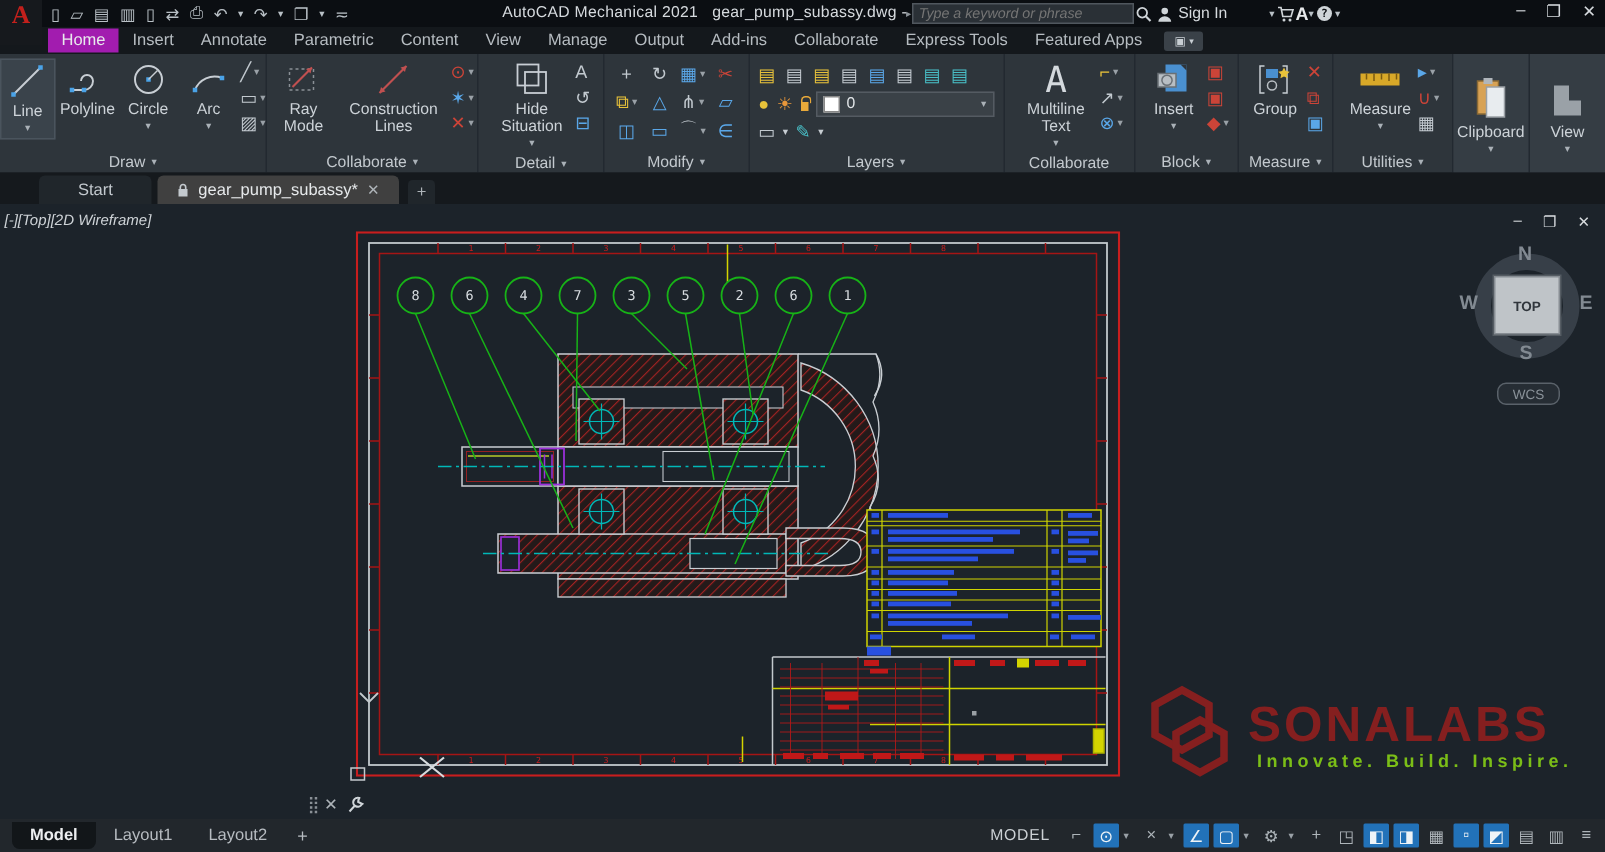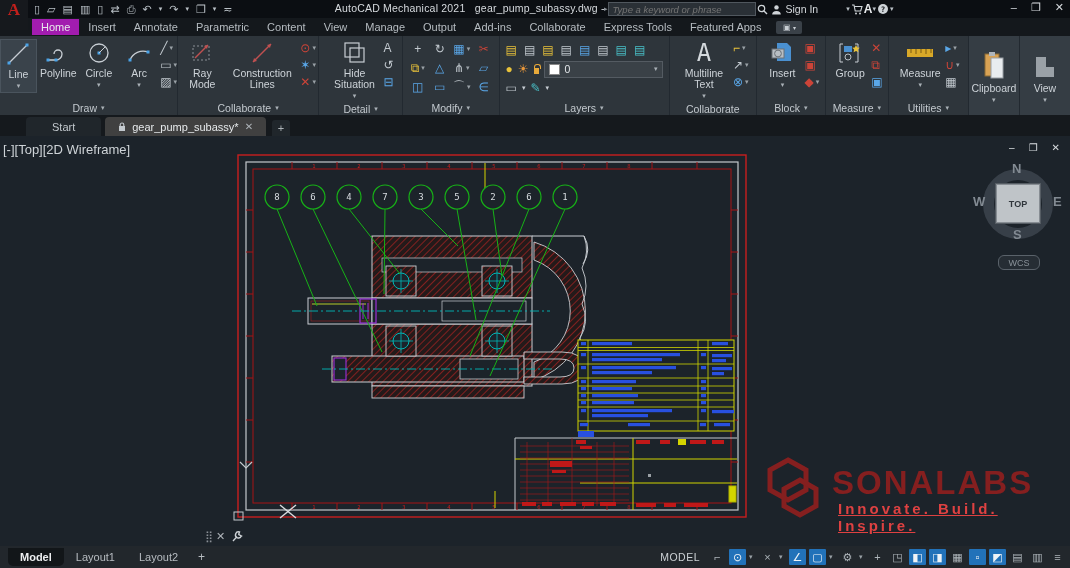--- a/index.html
+++ b/index.html
@@ -64,38 +64,38 @@
   #doc-tabs{position:absolute;left:0;top:115px;width:1070px;height:21px;background:#15191d;
             display:flex;align-items:flex-end;font-size:11px;}
   .dtab{height:19px;display:flex;align-items:center;padding:0 13px;gap:6px;color:#c3c9ce;
         background:#20262b;border-radius:4px 4px 0 0;margin-left:4px;}
   .dtab.active{background:#404040;color:#e6e9eb;}
   .dtab .x{color:#aeb4b9;font-size:10px;}
   #newtab{width:18px;height:16px;display:flex;align-items:center;justify-content:center;
           color:#aeb4b9;background:#20262b;border-radius:3px 3px 0 0;margin-left:6px;}
   
   #canvas{position:absolute;left:0;top:136px;width:1070px;height:410px;background:#1c232a;overflow:hidden;}
-  #vp-label{position:absolute;left:3px;top:6px;font-size:13px;color:#ced3d7;}
+  #vp-label{position:absolute;left:3px;top:6px;font-size:10px;color:#ced3d7;font-style:italic;}
   #vp-controls{position:absolute;right:10px;top:6px;display:flex;gap:14px;color:#d8dcdf;font-size:10px;}
   
   #viewcube{position:absolute;left:983px;top:33px;width:70px;height:70px;}
   #vc-ring{position:absolute;left:0;top:0;width:48px;height:48px;border:11px solid #3b434b;
            border-radius:50%;opacity:.9;}
   .vc-dir{position:absolute;font-size:13px;font-weight:bold;color:#828a92;}
   #vc-top{position:absolute;left:13px;top:15px;width:42px;height:37px;background:#bfc4c8;
           border:1px solid #878d93;outline:1px solid #555c63;display:flex;align-items:center;
           justify-content:center;font-size:9px;font-weight:bold;color:#30363c;}
   #wcs{position:absolute;left:998px;top:119px;width:40px;height:13px;background:#262d34;
        border:1px solid #5a626a;border-radius:6px;display:flex;align-items:center;justify-content:center;
        font-size:9px;color:#8a9299;}
   
   #watermark{position:absolute;left:762px;top:318px;width:308px;opacity:.92;}
   #wm-brand{position:absolute;left:70px;top:10px;font-size:33px;font-weight:bold;color:#8e1f1f;
             letter-spacing:2px;font-family:"Liberation Sans",sans-serif;}
-  #wm-tag{position:absolute;left:76px;top:46px;font-size:15px;font-weight:bold;color:#ef4444;letter-spacing:3px;text-decoration:underline;}
+  #wm-tag{position:absolute;left:76px;top:46px;font-size:12px;font-weight:bold;color:#84cc16;letter-spacing:3px;}
   
   #cmdbar{position:absolute;left:205px;top:390px;height:20px;display:flex;align-items:center;gap:5px;}
   #cmd-handle{color:#8a9096;font-size:11px;letter-spacing:-2px;}
   #cmd-close{color:#aeb4b9;font-size:11px;}
   #cmd-field{width:596px;height:17px;background:#c9cdd1;border:1px solid #969ba0;border-radius:2px;
              display:flex;align-items:center;gap:6px;padding-left:4px;box-sizing:border-box;}
   #cmd-chip{width:20px;height:12px;background:#3c4248;border-radius:2px;display:flex;align-items:center;
             justify-content:center;color:#c9cdd1;font-size:7px;}
   #cmd-caret{color:#3c4248;font-size:7px;}
   #cmd-text{font-family:"DejaVu Sans Mono",monospace;font-style:italic;font-size:11px;color:#6a7076;}

